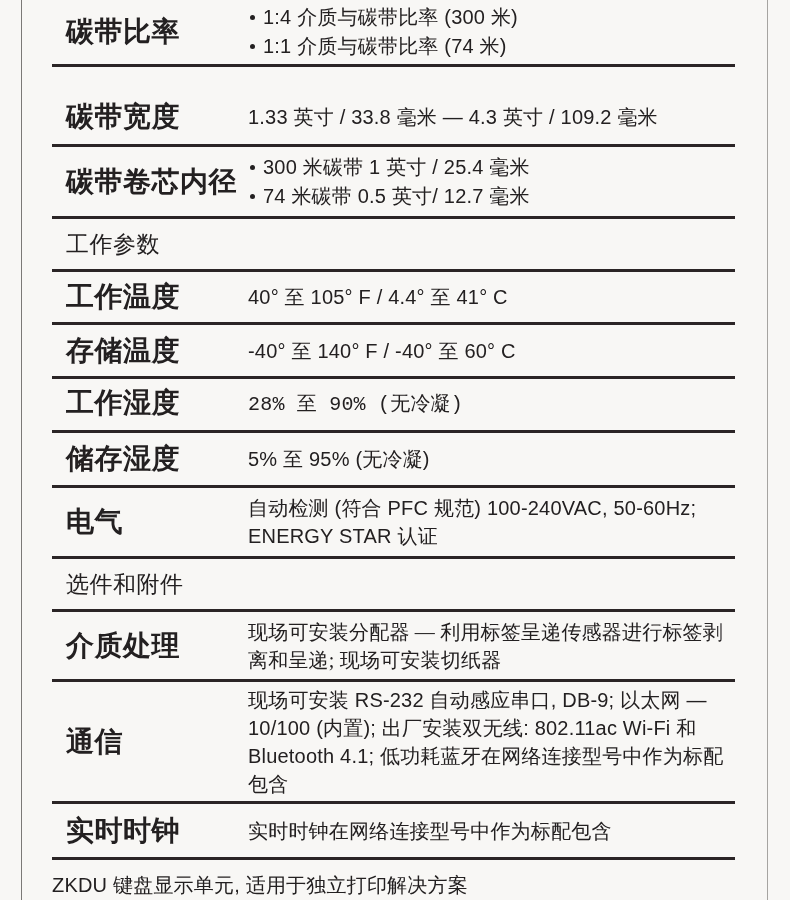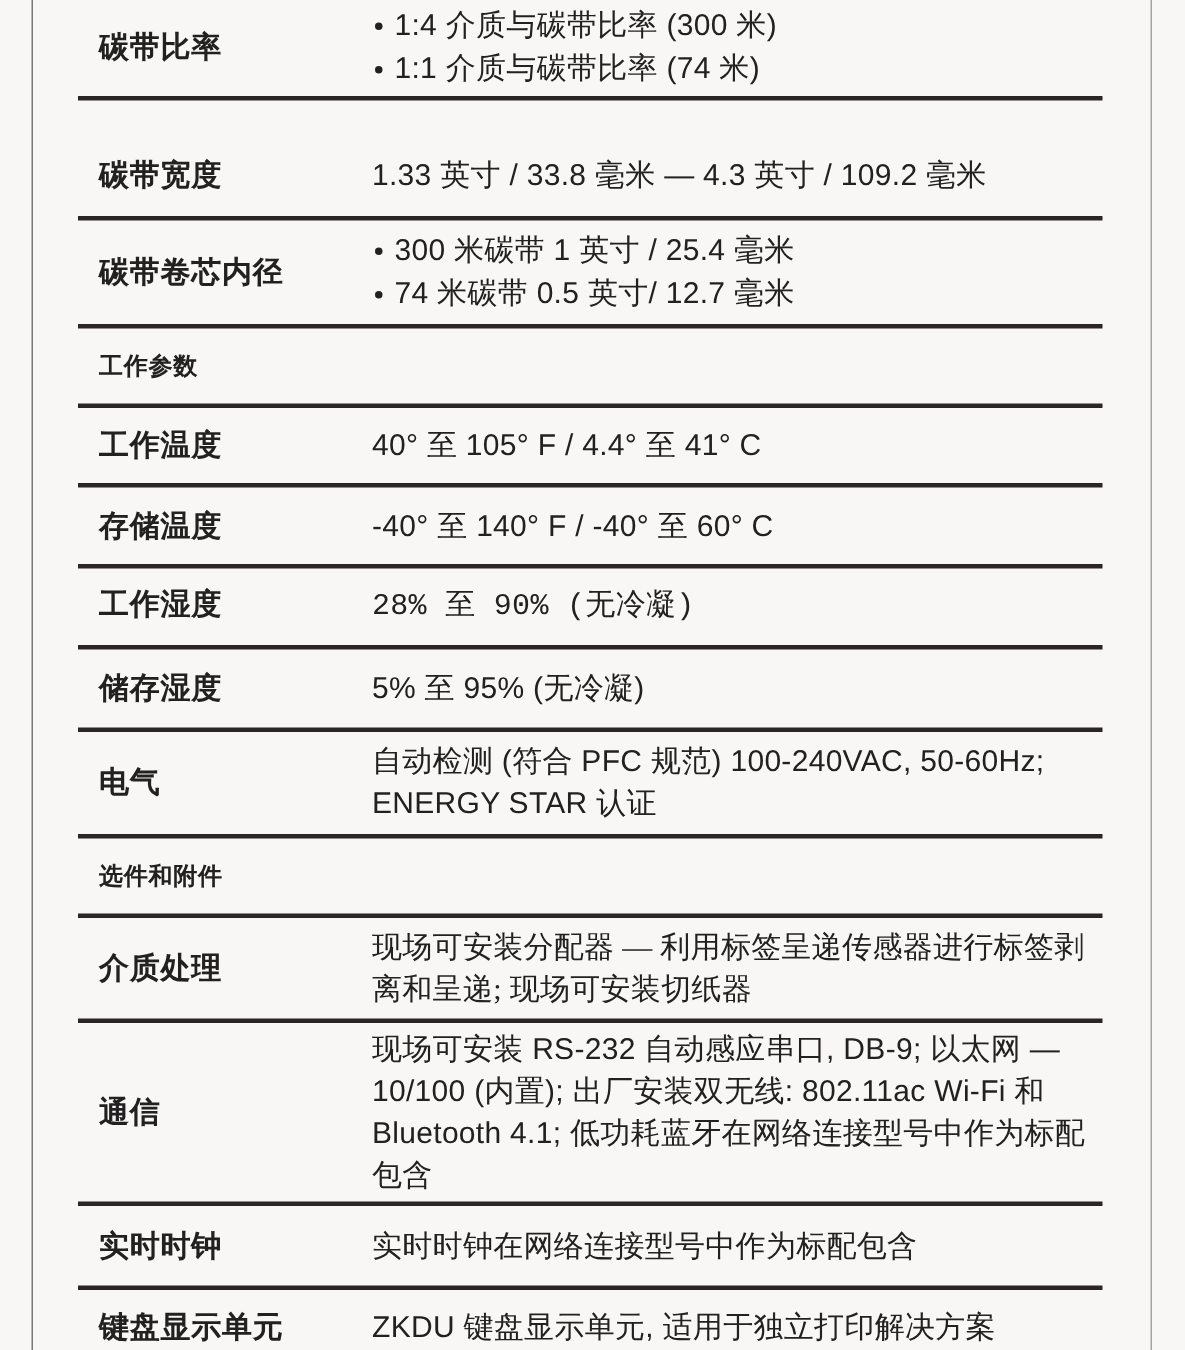--- a/index.html
+++ b/index.html
@@ -15,26 +15,26 @@
   .edge-line.right{left:767px;background:#a6a4a1}
   .spec-table{position:absolute;left:52px;top:0;width:683px}
   .row{
     box-sizing:border-box;
     border-bottom:3px solid #2b2526;
     display:flex;align-items:center;
   }
   .row.section-row{align-items:center}
   .section-title{
     margin:0;padding-left:14px;
-    font-size:16px;font-weight:bold;letter-spacing:0.5px;
+    font-size:23px;font-weight:normal;letter-spacing:0.5px;
   }
   .label{
     box-sizing:border-box;width:196px;flex:0 0 196px;
     padding-left:14px;
-    font-size:20px;font-weight:bold;letter-spacing:0.5px;
+    font-size:28px;font-weight:bold;letter-spacing:0.5px;
     line-height:26px;
   }
   .value{
     flex:1;min-width:0;padding-right:10px;
     font-size:20px;line-height:28px;letter-spacing:0.2px;
   }
   ul.bullets{list-style:none;margin:0;padding:0}
   ul.bullets li{position:relative;padding-left:15px;line-height:29px}
   ul.bullets .dot{
     position:absolute;left:2px;top:12px;width:5px;height:5px;
@@ -120,18 +120,17 @@
         <div>现场可安装 RS-232 自动感应串口, DB-9; 以太网 — 10/100 (内置); 出厂安装双无线: 802.11ac Wi-Fi 和 Bluetooth 4.1; 低功耗蓝牙在网络连接型号中作为标配包含</div>
       </div>
     </div>
     <div class="row" style="height: 56px;">
       <div class="label">实时时钟</div>
       <div class="value">
         <div>实时时钟在网络连接型号中作为标配包含</div>
       </div>
     </div>
     <div class="row" style="height: 52px;">
-      <div class="label">键盘显示单元</div>
       <div class="value">
         <div>ZKDU 键盘显示单元, 适用于独立打印解决方案</div>
       </div>
     </div>
   </div>
 
 </body></html>

